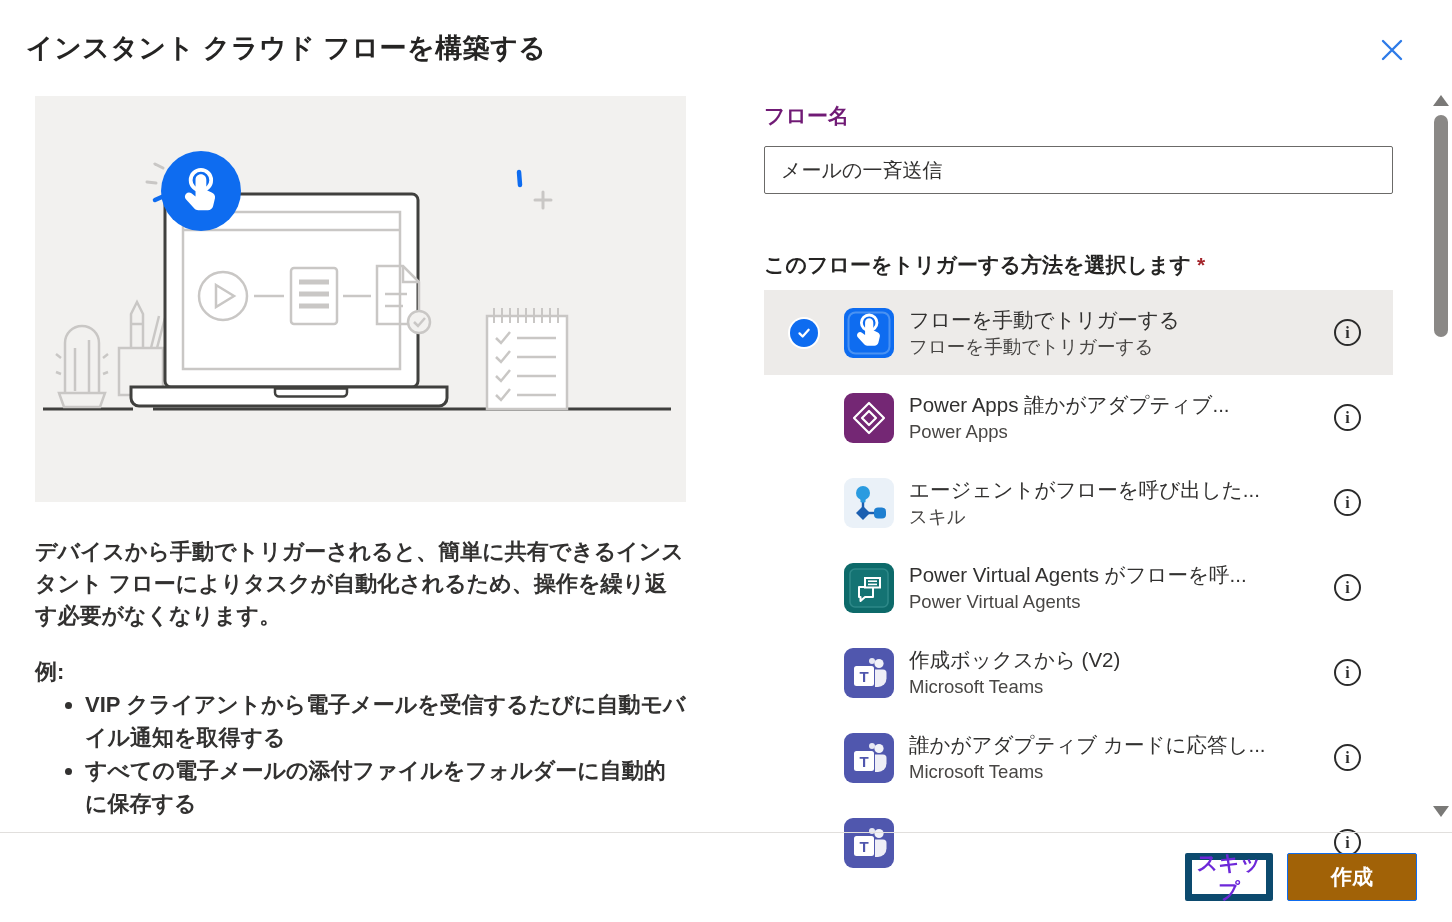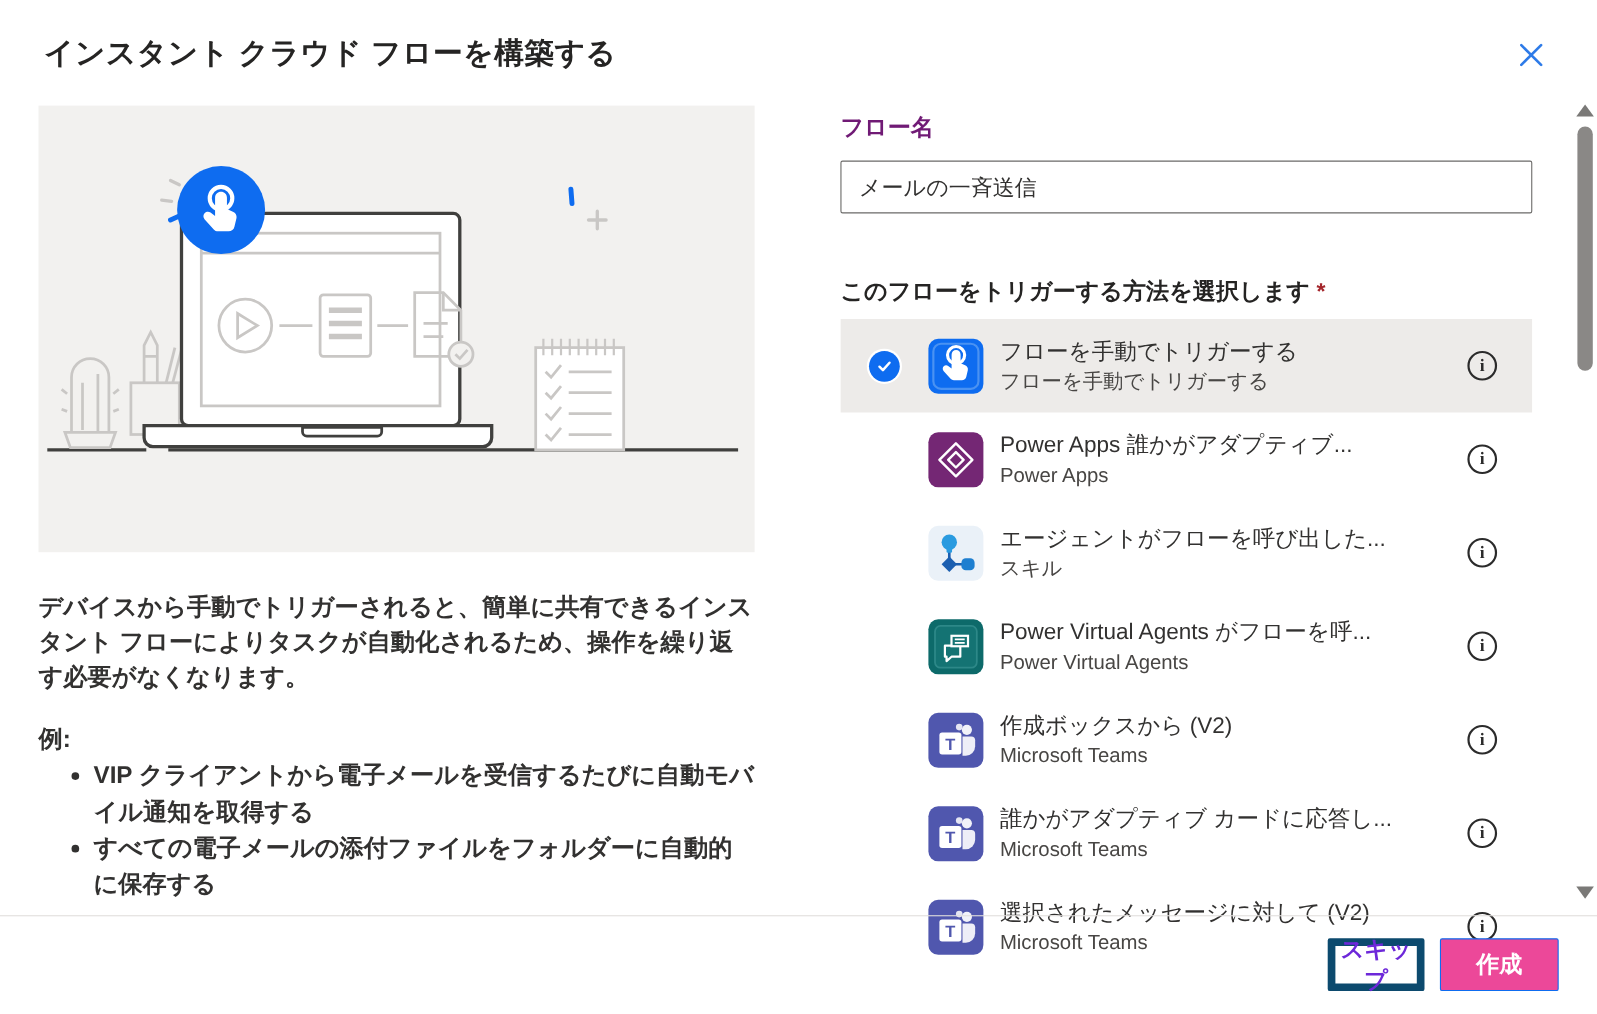--- a/index.html
+++ b/index.html
@@ -7,21 +7,21 @@
   body {
     position:relative;
     font-family:"Liberation Sans", sans-serif;
     background:#ffffff;
     color:#323130;
     overflow:hidden;
   }
 
   
   .dlg-title {
-    position:absolute; left:40px; top:30px;
+    position:absolute; left:26px; top:30px;
     font-size:27px; font-weight:700; color:#252423;
     letter-spacing:.5px;
   }
   .close-btn {
     position:absolute; left:1376px; top:34px;
     width:32px; height:32px;
     background:none; border:none; cursor:pointer;
     display:flex; align-items:center; justify-content:center;
   }
 
@@ -103,21 +103,21 @@
 
   
   .footer-divider { position:absolute; left:0; top:832px; width:1452px; height:1px; background:#e1dfdd; }
   .footer { position:absolute; right:35px; top:853px; display:flex; gap:14px; }
   .btn {
     height:48px; border-radius:2px; font-family:"Liberation Sans",sans-serif;
     font-size:21px; font-weight:700; cursor:pointer;
     display:flex; align-items:center; justify-content:center;
   }
   .btn-skip   { width:88px; background:#fff; border:7px solid #0c4a6e; color:#6d28d9; }
-  .btn-create { width:108px; background:#ec4899; border:1px solid #0e6cf0; color:#fff; }
+  .btn-create { width:130px; background:#a16207; border:1px solid #0e6cf0; color:#fff; }
   .btn-cancel { width:180px; background:#fff; border:1px solid #8a8886; color:#252423; }
 </style>
 </head>
 <body>
 
 <svg width="0" height="0" style="position:absolute" aria-hidden="true">
   <defs>
     <g id="tapHand">
       <circle cx="24" cy="15" r="9.5" fill="none" stroke="#fff" stroke-width="3.5"></circle>
       <path fill="#fff" d="M24 9.5c-2.8 0-5 2.2-5 5V30l-3.8-2.9c-1.5-1.1-3.6-1-4.9.4-1.4 1.4-1.5 3.6-.2 5.1l7.8 8.7c.9 1 2.2 1.6 3.6 1.6h8.9c2.4 0 4.4-1.6 4.9-3.9l1.7-7.2c.5-2.3-.8-4.6-3-5.4L29 24.1V14.5c0-2.8-2.2-5-5-5z"></path>
@@ -358,24 +358,20 @@
       <div class="check-slot"></div>
       <div class="trigger-icon bg-teams">
         <svg width="48" height="48" viewBox="0 0 48 48">
           <circle cx="34" cy="14.5" r="4.6" fill="#fff" opacity=".92"></circle>
           <circle cx="27" cy="12" r="3" fill="#fff" opacity=".85"></circle>
           <path d="M30 20.5 h8 a3.5 3.5 0 0 1 3.5 3.5 v5.5 a8.5 8.5 0 0 1 -8.5 8.5 h-3 z" fill="#fff" opacity=".9"></path>
           <rect x="9" y="17" width="20" height="20" rx="2.5" fill="#fff"></rect>
           <text x="19" y="32.5" font-size="15" font-weight="bold" fill="#5057ae" text-anchor="middle" font-family="Liberation Sans, sans-serif">T</text>
         </svg>
       </div>
-      <div class="trigger-texts">
-        <div class="trigger-title">選択されたメッセージに対して (V2)</div>
-        <div class="trigger-subtitle">Microsoft Teams</div>
-      </div>
       <button class="info-btn">i</button>
     </div>
 
   </div>
 </div>
 
 <div class="scrollbar">
   <div class="sb-arrow-up"></div>
   <div class="sb-thumb"></div>
   <div class="sb-arrow-down"></div>

